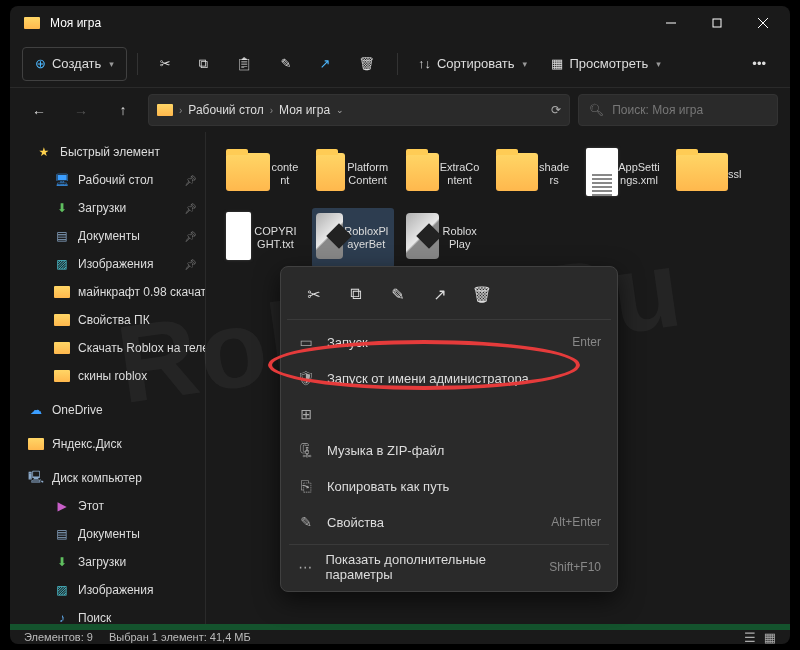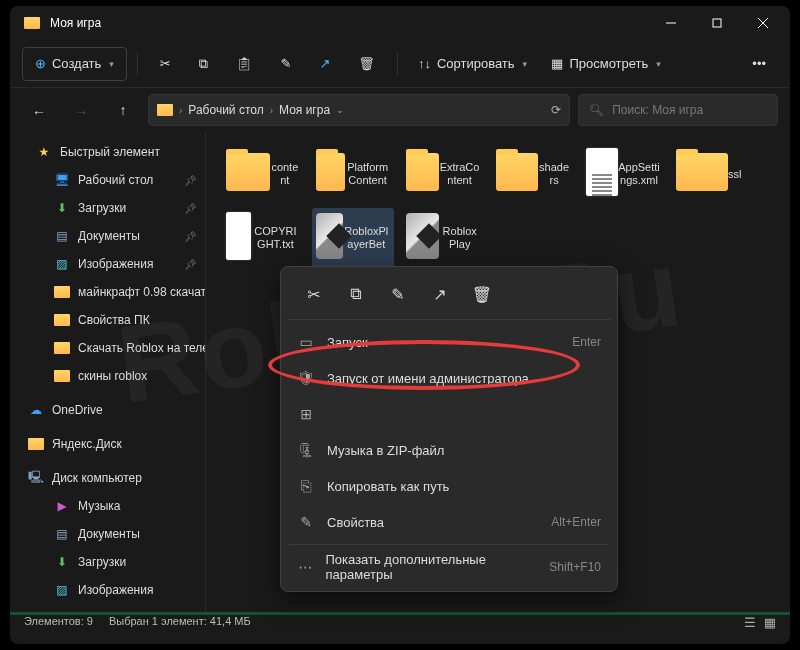--- a/index.html
+++ b/index.html
@@ -47,21 +47,21 @@
 .item { width:82px; display:flex; flex-direction:row; align-items:center; padding:4px; }
 .item .thumb { width:52px; height:44px; margin-bottom:4px; display:flex; align-items:center; justify-content:center; }
 .thumb.folder-l { background:linear-gradient(#ffd666,#ffb84d); border-radius:3px; height:38px; position:relative; }
 .thumb.folder-l::before { content:''; position:absolute; top:-4px; left:0; width:22px; height:6px; background:#ffcc55; border-radius:2px 2px 0 0; }
 .thumb.doc-l { background:#fff; width:40px; height:48px; border-radius:2px; box-shadow:0 0 3px #444; }
 .thumb.doc-l.xml::before { content:''; display:block; width:20px; height:2px; background:#888; margin:8px 6px 2px; box-shadow:0 4px 0 #888,0 8px 0 #888,0 12px 0 #888,0 16px 0 #888,0 20px 0 #888; }
 .thumb.exe-l { background:linear-gradient(135deg,#b0b0b0,#e8e8e8 48%,#888 52%); width:46px; height:46px; border-radius:4px; position:relative; }
 .thumb.exe-l::after { content:''; position:absolute; width:18px; height:18px; background:#222; top:14px; left:14px; transform:rotate(45deg); }
 .item .label { color:#ddd; font-size:11px; text-align:center; line-height:13px; max-height:26px; overflow:hidden; word-break:break-all; }
 .item.sel { background:#2d3d50; border-radius:3px; }
-.statusbar { height:32px; display:flex; align-items:flex-start; padding:0 14px; gap:16px; color:#bbb; font-size:11px; border-top:3px solid #14532d; }
+.statusbar { height:20px; display:flex; align-items:center; padding:0 14px; gap:16px; color:#bbb; font-size:11px; border-top:6px solid #14532d; }
 .statusbar .viewbtns { margin-left:auto; display:flex; gap:8px; color:#aaa; font-size:13px; }
 .ctxmenu { position:absolute; left:280px; top:266px; width:338px; background:#2a2a2a; border:1px solid #404040; border-radius:8px; box-shadow:0 8px 24px rgba(0,0,0,.6); padding:6px; z-index:20; }
 .ctx-iconrow { display:flex; gap:4px; padding:6px 8px 10px; border-bottom:1px solid #3a3a3a; margin-bottom:4px; }
 .ctx-iconbtn { width:38px; height:30px; display:flex; align-items:center; justify-content:center; color:#ddd; border-radius:4px; }
 .ctx-item { height:36px; display:flex; align-items:center; padding:0 10px; gap:12px; color:#ddd; font-size:13px; border-radius:4px; }
 .ctx-item .mico { width:18px; color:#aaa; font-size:14px; display:flex; justify-content:center; }
 .ctx-item .shortcut { margin-left:auto; color:#888; font-size:12px; }
 .ctx-sep { height:1px; background:#3a3a3a; margin:4px 2px; }
 .highlight { position:absolute; left:268px; top:340px; width:312px; height:50px; border:4px solid #e53b3b; border-radius:50%; z-index:21; pointer-events:none; }
 .watermark { position:absolute; inset:0; pointer-events:none; display:flex; align-items:center; justify-content:center; z-index:5; }
@@ -202,21 +202,21 @@
       <div class="side-item top">
           <span class="ico folder"></span>
           <span>Яндекс.Диск</span>
         </div>
       <div class="side-item top">
           <span class="ico pc">🖳</span>
           <span>Диск компьютер</span>
         </div>
       <div class="side-item sub">
           <span class="ico vid">▶</span>
-          <span>Музыка</span>
+          <span>Этот</span>
         </div>
       <div class="side-item sub">
           <span class="ico doc">▤</span>
           <span>Документы</span>
         </div>
       <div class="side-item sub">
           <span class="ico down">⬇</span>
           <span>Загрузки</span>
         </div>
       <div class="side-item sub">

